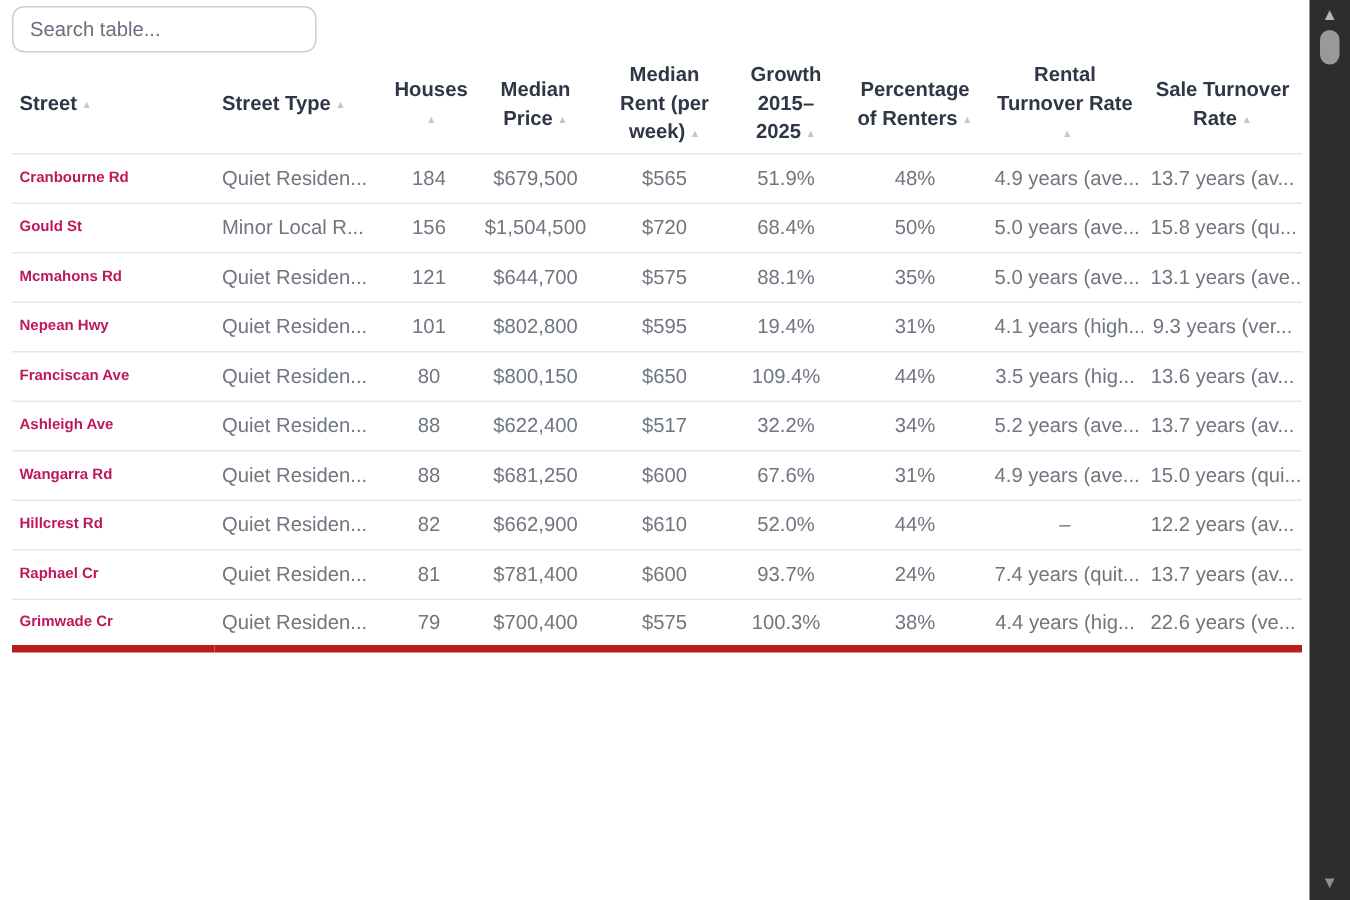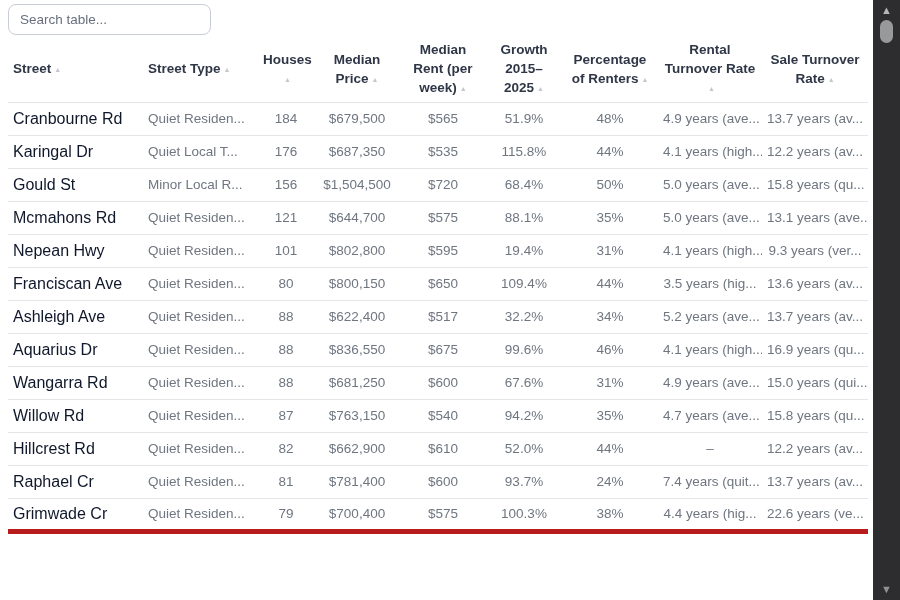--- a/index.html
+++ b/index.html
@@ -38,21 +38,21 @@
     color: #2f3747; font-weight: bold; font-size: 13.5px;
     height: 64px; vertical-align: middle; padding: 2px 5px;
     line-height: 1.4; cursor: pointer;
   }
   td {
     color: #6f7680; height: 33px; padding: 0 5px;
     border-top: 1px solid #e4e5e8;
     white-space: nowrap; overflow: hidden;
   }
   tbody tr:last-child td { border-bottom: 5px solid #b91c1c; }
-  td.strong { color: #0f172a; font-weight: normal; font-size: 16px; }
+  td.strong { color: #be185d; font-weight: bold; font-size: 10px; }
   .al-left  { text-align: left; }
   .al-center{ text-align: center; }
   .sort-arrow {
     font-size: 7px; color: #c3c7cf; margin-left: 3px;
     vertical-align: 1px; display: inline-block;
   }
 
   
   .scrollbar {
     position: absolute; right: 0; top: 0;
@@ -109,31 +109,20 @@
           <td class="al-left">Quiet Residen...</td>
           <td class="al-center">184</td>
           <td class="al-center">$679,500</td>
           <td class="al-center">$565</td>
           <td class="al-center">51.9%</td>
           <td class="al-center">48%</td>
           <td class="al-center">4.9 years (ave...</td>
           <td class="al-center">13.7 years (av...</td>
         </tr>
         <tr>
-          <td class="al-left strong">Karingal Dr</td>
-          <td class="al-left">Quiet Local T...</td>
-          <td class="al-center">176</td>
-          <td class="al-center">$687,350</td>
-          <td class="al-center">$535</td>
-          <td class="al-center">115.8%</td>
-          <td class="al-center">44%</td>
-          <td class="al-center">4.1 years (high...</td>
-          <td class="al-center">12.2 years (av...</td>
-        </tr>
-        <tr>
           <td class="al-left strong">Gould St</td>
           <td class="al-left">Minor Local R...</td>
           <td class="al-center">156</td>
           <td class="al-center">$1,504,500</td>
           <td class="al-center">$720</td>
           <td class="al-center">68.4%</td>
           <td class="al-center">50%</td>
           <td class="al-center">5.0 years (ave...</td>
           <td class="al-center">15.8 years (qu...</td>
         </tr>
@@ -175,51 +164,29 @@
           <td class="al-left">Quiet Residen...</td>
           <td class="al-center">88</td>
           <td class="al-center">$622,400</td>
           <td class="al-center">$517</td>
           <td class="al-center">32.2%</td>
           <td class="al-center">34%</td>
           <td class="al-center">5.2 years (ave...</td>
           <td class="al-center">13.7 years (av...</td>
         </tr>
         <tr>
-          <td class="al-left strong">Aquarius Dr</td>
-          <td class="al-left">Quiet Residen...</td>
-          <td class="al-center">88</td>
-          <td class="al-center">$836,550</td>
-          <td class="al-center">$675</td>
-          <td class="al-center">99.6%</td>
-          <td class="al-center">46%</td>
-          <td class="al-center">4.1 years (high...</td>
-          <td class="al-center">16.9 years (qu...</td>
-        </tr>
-        <tr>
           <td class="al-left strong">Wangarra Rd</td>
           <td class="al-left">Quiet Residen...</td>
           <td class="al-center">88</td>
           <td class="al-center">$681,250</td>
           <td class="al-center">$600</td>
           <td class="al-center">67.6%</td>
           <td class="al-center">31%</td>
           <td class="al-center">4.9 years (ave...</td>
           <td class="al-center">15.0 years (qui...</td>
-        </tr>
-        <tr>
-          <td class="al-left strong">Willow Rd</td>
-          <td class="al-left">Quiet Residen...</td>
-          <td class="al-center">87</td>
-          <td class="al-center">$763,150</td>
-          <td class="al-center">$540</td>
-          <td class="al-center">94.2%</td>
-          <td class="al-center">35%</td>
-          <td class="al-center">4.7 years (ave...</td>
-          <td class="al-center">15.8 years (qu...</td>
         </tr>
         <tr>
           <td class="al-left strong">Hillcrest Rd</td>
           <td class="al-left">Quiet Residen...</td>
           <td class="al-center">82</td>
           <td class="al-center">$662,900</td>
           <td class="al-center">$610</td>
           <td class="al-center">52.0%</td>
           <td class="al-center">44%</td>
           <td class="al-center">–</td>

